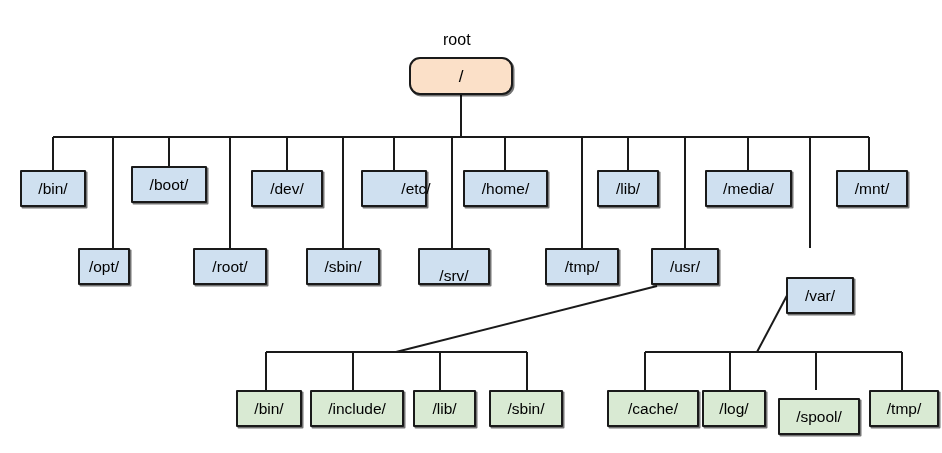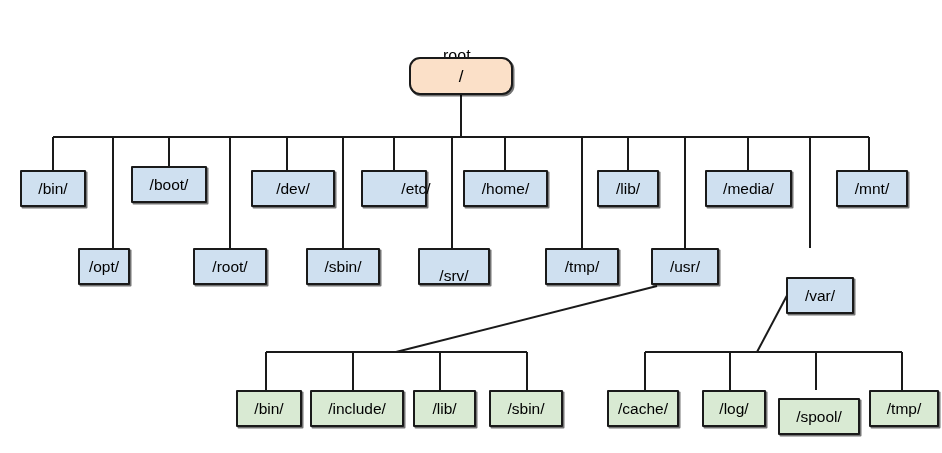--- a/index.html
+++ b/index.html
@@ -49,21 +49,20 @@
   }
   .node.leaf {
     background: #d9ead3;
   }
   .caption {
     position: absolute;
     font-size: 16px;
     color: #000000;
     white-space: nowrap;
     line-height: 1;
-    margin-top: 16px;
   }
 </style>
 </head>
 <body>
 
 <div id="diagram-root">
 
   <svg id="edge-layer" viewBox="0 0 942 453" width="942" height="453">
       <line x1="461" y1="95" x2="461" y2="137" stroke="#1a1a1a" stroke-width="2" shape-rendering="crispEdges"></line>
       <line x1="53" y1="137" x2="869" y2="137" stroke="#1a1a1a" stroke-width="2" shape-rendering="crispEdges"></line>
@@ -102,21 +101,21 @@
     <span>/</span>
   </div>
 
   <div id="nodes-layer">
       <div class="node level1" style="left: 20px; top: 170px; width: 66px; height: 37px;">
         <span>/bin/</span>
       </div>
       <div class="node level1" style="left: 131px; top: 166px; width: 76px; height: 37px;">
         <span>/boot/</span>
       </div>
-      <div class="node level1" style="left: 251px; top: 170px; width: 84px; height: 37px;">
+      <div class="node level1" style="left: 251px; top: 170px; width: 72px; height: 37px;">
         <span>/dev/</span>
       </div>
       <div class="node level1" style="left: 361px; top: 170px; width: 66px; height: 37px; padding-left: 44px;">
         <span>/etc/</span>
       </div>
       <div class="node level1" style="left: 463px; top: 170px; width: 85px; height: 37px;">
         <span>/home/</span>
       </div>
       <div class="node level1" style="left: 597px; top: 170px; width: 62px; height: 37px;">
         <span>/lib/</span>
@@ -153,21 +152,21 @@
       </div>
       <div class="node leaf" style="left: 310px; top: 390px; width: 94px; height: 37px;">
         <span>/include/</span>
       </div>
       <div class="node leaf" style="left: 413px; top: 390px; width: 63px; height: 37px;">
         <span>/lib/</span>
       </div>
       <div class="node leaf" style="left: 489px; top: 390px; width: 74px; height: 37px;">
         <span>/sbin/</span>
       </div>
-      <div class="node leaf" style="left: 607px; top: 390px; width: 72px; height: 37px;">
+      <div class="node leaf" style="left: 607px; top: 390px; width: 92px; height: 37px;">
         <span>/cache/</span>
       </div>
       <div class="node leaf" style="left: 702px; top: 390px; width: 64px; height: 37px;">
         <span>/log/</span>
       </div>
       <div class="node leaf" style="left: 778px; top: 390px; width: 82px; height: 37px; margin-top: 8px;">
         <span>/spool/</span>
       </div>
       <div class="node leaf" style="left: 869px; top: 390px; width: 70px; height: 37px;">
         <span>/tmp/</span>

